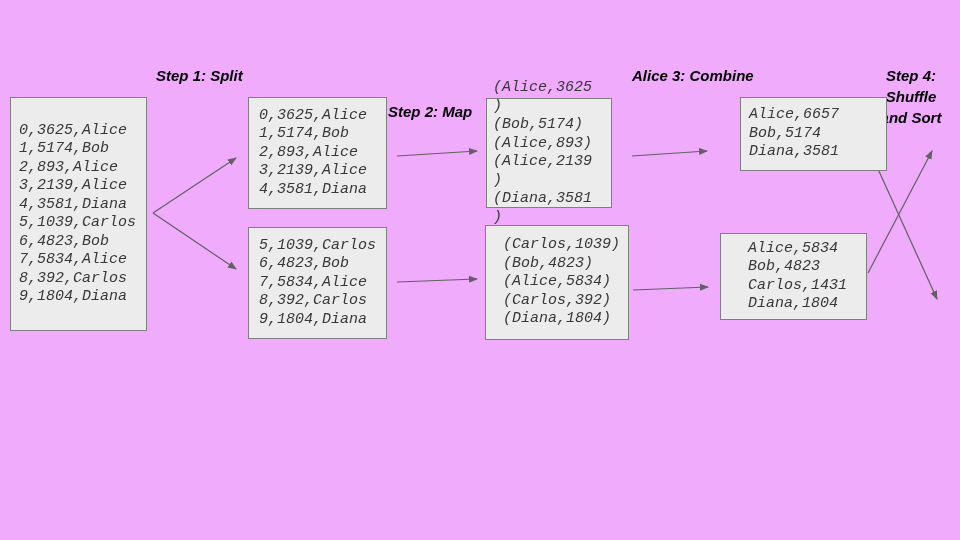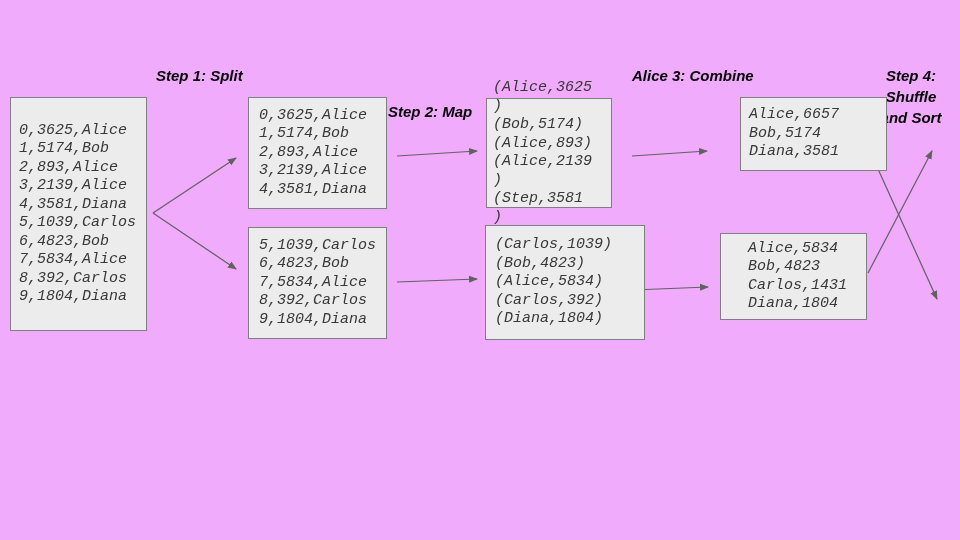--- a/index.html
+++ b/index.html
@@ -104,24 +104,24 @@
 9,1804,Diana</div>
   </div>
 
   <div class="data-box" style="left:486px; top:98px; width:126px; height:110px; padding-left:6px;">
     <div class="mono-text">(Alice,3625
 )
 (Bob,5174)
 (Alice,893)
 (Alice,2139
 )
-(Step,3581
+(Diana,3581
 )</div>
   </div>
-  <div class="data-box" style="left:485px; top:225px; width:160px; height:115px; padding-left:9px;">
+  <div class="data-box" style="left:485px; top:225px; width:144px; height:115px; padding-left:17px;">
     <div class="mono-text">(Carlos,1039)
 (Bob,4823)
 (Alice,5834)
 (Carlos,392)
 (Diana,1804)</div>
   </div>
 
   <div class="data-box" style="left:720px; top:97px; width:147px; height:74px; padding-left:8px;margin-left:20px;">
     <div class="mono-text">Alice,6657
 Bob,5174

